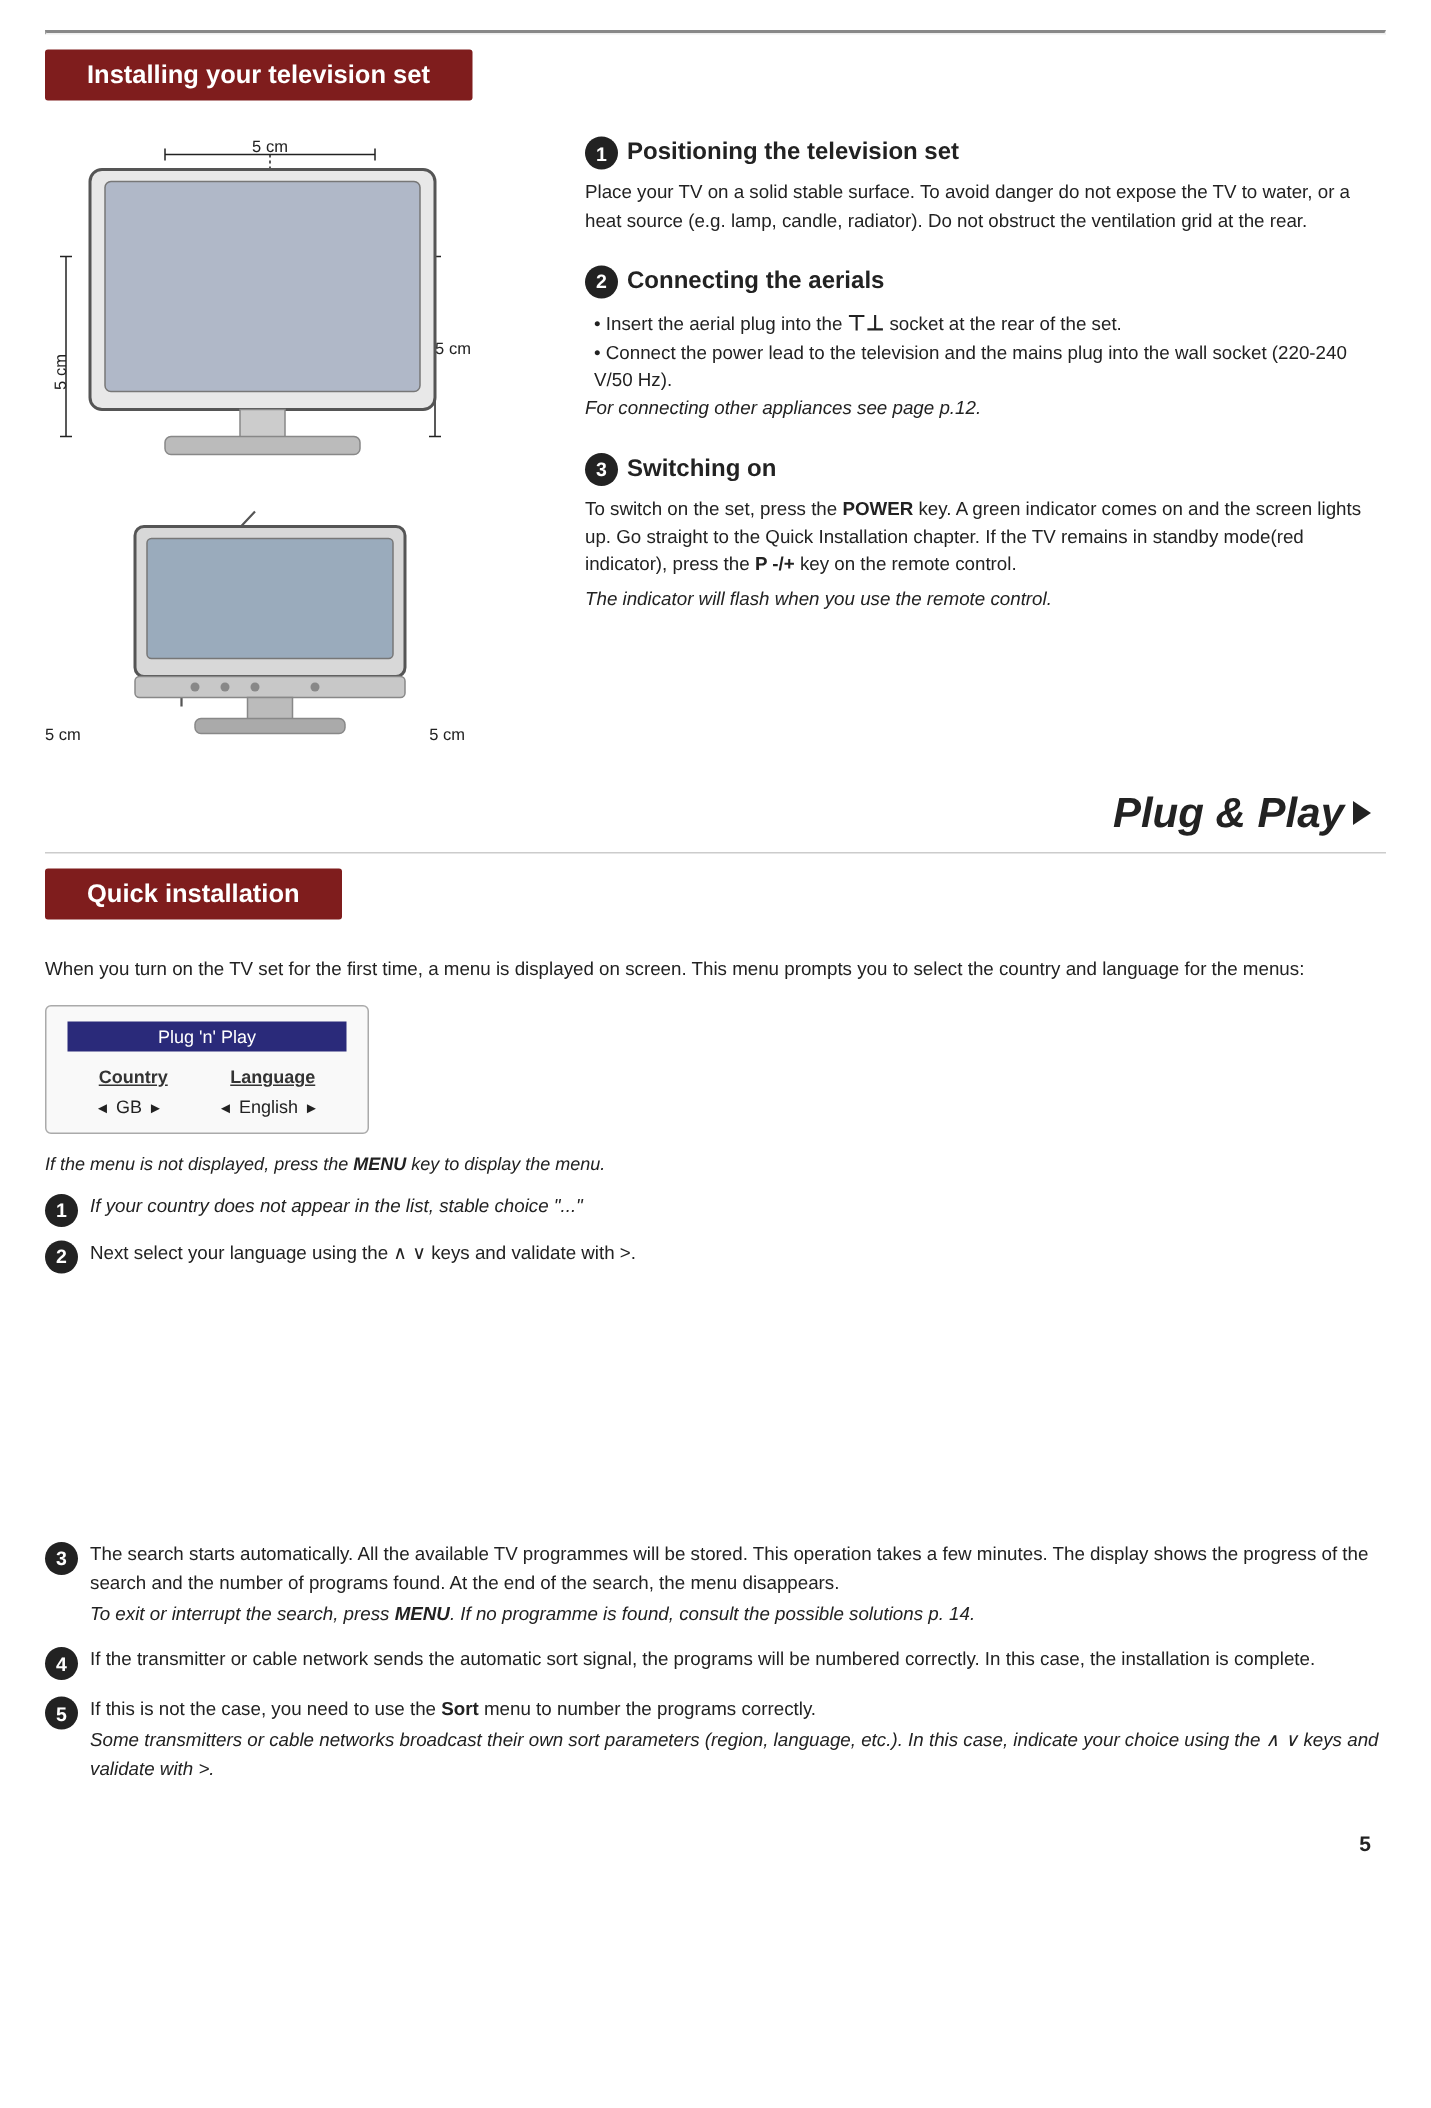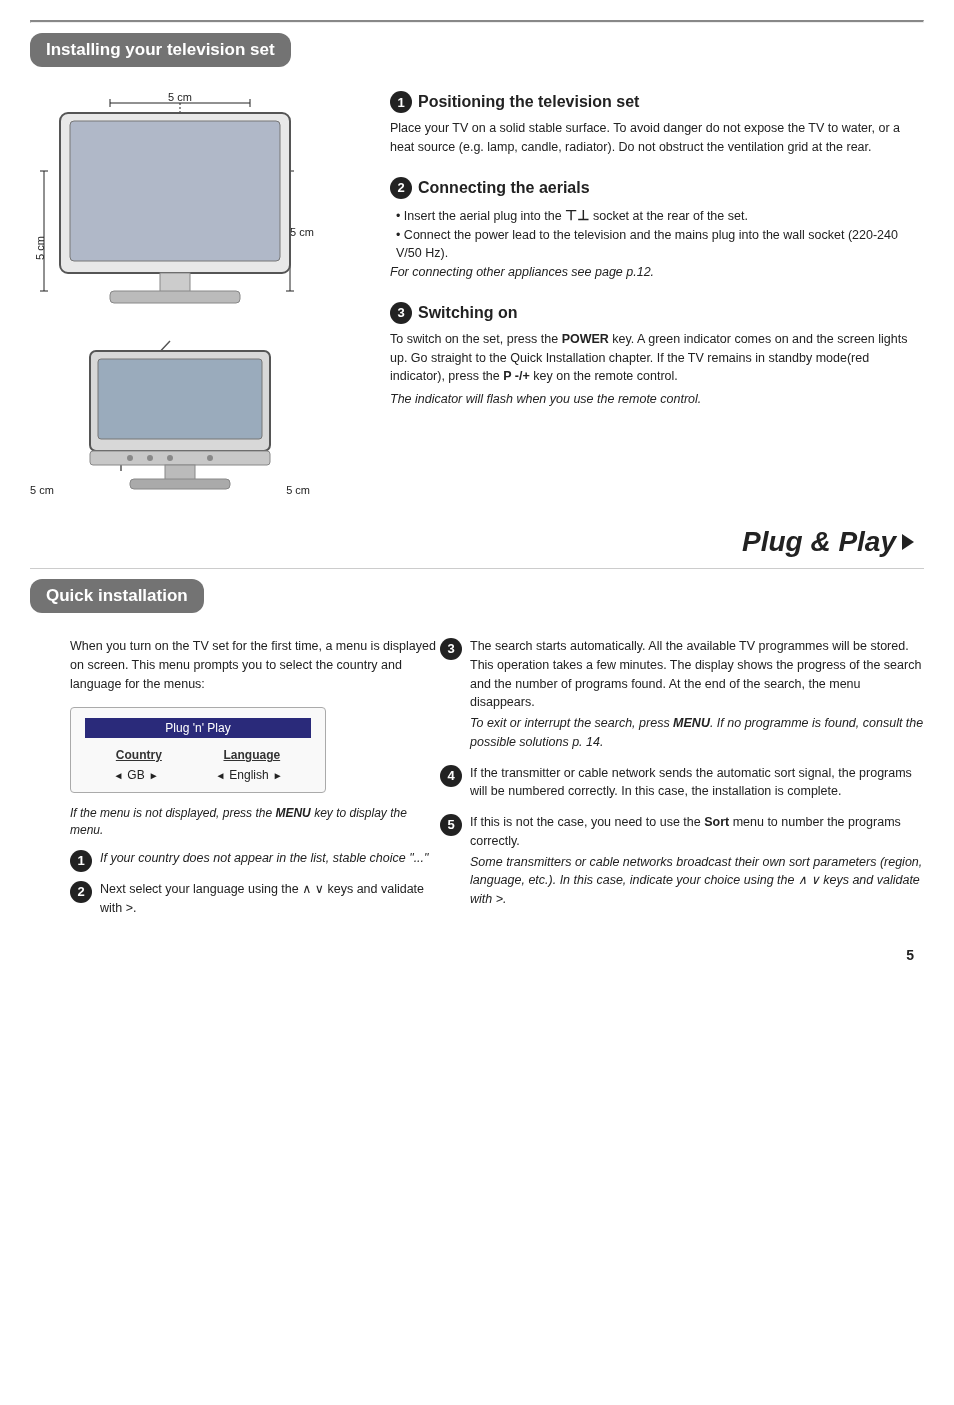--- a/index.html
+++ b/index.html
@@ -118,23 +118,23 @@
       display: inline-block;
       width: 0;
       height: 0;
       border-top: 8px solid transparent;
       border-bottom: 8px solid transparent;
       border-left: 12px solid #222;
     }
 
     .bottom-content {
       display: flex;
-      flex-direction: row;
+      flex-direction: column;
+      gap: 20px;
       margin-top: 10px;
-      margin-left: 40px;
     }
 
     .bottom-left {
       flex: 0 0 370px;
     }
 
     .bottom-right {
       flex: 1;
     }
 
@@ -143,21 +143,21 @@
       line-height: 1.5;
       margin-bottom: 14px;
     }
 
     
     .menu-box {
       border: 1px solid #aaa;
       border-radius: 4px;
       background: #f9f9f9;
       padding: 10px 14px;
-      width: 256px;
+      width: 216px;
       margin-bottom: 12px;
     }
 
     .menu-box-title {
       background: #2a2a7a;
       color: #fff;
       text-align: center;
       font-size: 12px;
       padding: 3px 8px;
       margin-bottom: 10px;
@@ -252,28 +252,28 @@
       padding-right: 10px;
     }
 
     
     .top-hr {
       border-top: 2px solid #888;
       margin-bottom: 10px;
     }
 
     .section-title-bar {
-      background: #737373;
+      background: #7f1d1d;
       color: #fff;
       font-weight: bold;
       font-size: 17px;
-      padding: 7px 16px;
+      padding: 7px 28px;
       display: inline-block;
       margin-bottom: 14px;
-      border-radius: 12px;
+      border-radius: 2px;
     }
   </style>
 </head>
 <body>
 
 <hr class="top-hr">
 
 <div>
   <span class="section-title-bar">Installing your television set</span>
 </div>

